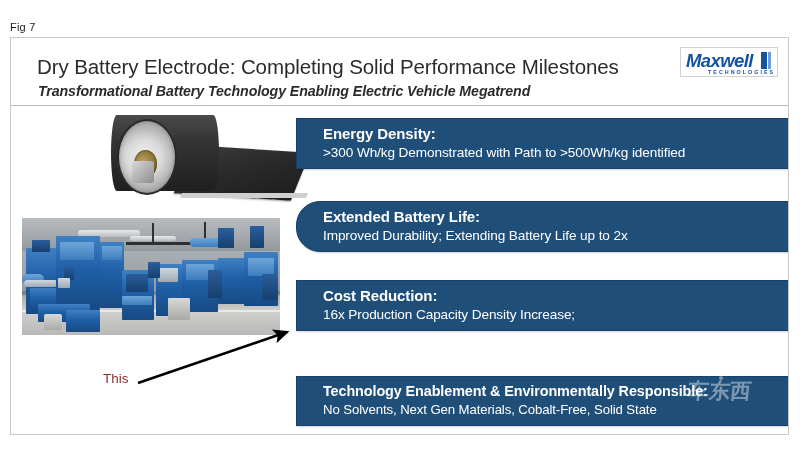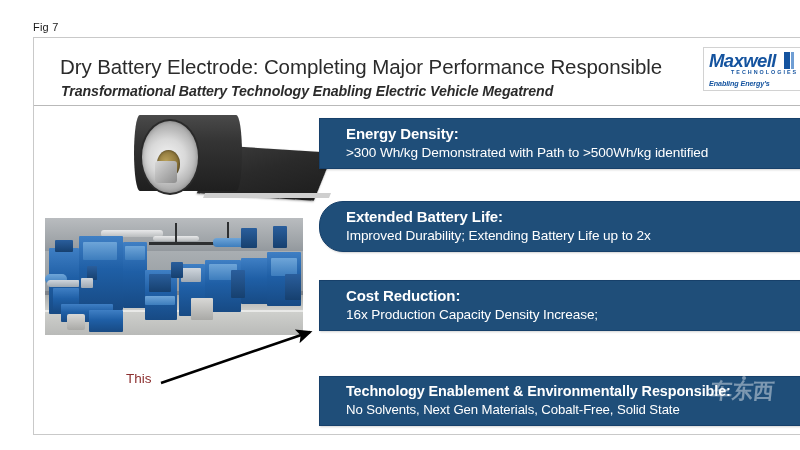--- a/index.html
+++ b/index.html
@@ -12,21 +12,20 @@
     height: 450px;
     overflow: hidden;
     font-family: "Liberation Sans", sans-serif;
     position: relative;
   }
 
   #page {
     position: absolute;
     inset: 0;
     background: #ffffff;
-    margin-left: 23px;
   }
 
   
   .fig-label {
     position: absolute;
     left: 10px;
     top: 21px;
     font-size: 11px;
     color: #1a1a1a;
     font-family: "Liberation Sans", sans-serif;
@@ -79,21 +78,21 @@
     height: 1px;
     background: #b9b9b9;
   }
 
   
   .logo {
     position: absolute;
     left: 669px;
     top: 9px;
     width: 98px;
-    height: 44px;
+    height: 30px;
     background: #ffffff;
     border: 1px solid #d2d2d2;
     box-sizing: border-box;
     overflow: hidden;
   }
   .logo-word {
     position: absolute;
     left: 5px;
     top: 3px;
     font-size: 17.5px;
@@ -327,21 +326,21 @@
 </head>
 <body>
 
 <div id="page">
 
   <div class="fig-label">Fig 7</div>
 
   <div class="slide">
     <div class="slide-inner">
 
-      <div class="hdr-title">Dry Battery Electrode: Completing Major Performance Responsible</div>
+      <div class="hdr-title">Dry Battery Electrode: Completing Solid Performance Milestones</div>
       <div class="hdr-sub">Transformational Battery Technology Enabling Electric Vehicle Megatrend</div>
       <div class="hdr-rule"></div>
 
       <div class="logo">
         <div class="logo-word">Maxwell</div>
         <div class="logo-bar"></div>
         <div class="logo-bar2"></div>
         <div class="logo-tech">TECHNOLOGIES</div>
         <div class="logo-tag">Enabling Energy's Future™</div>
       </div>

